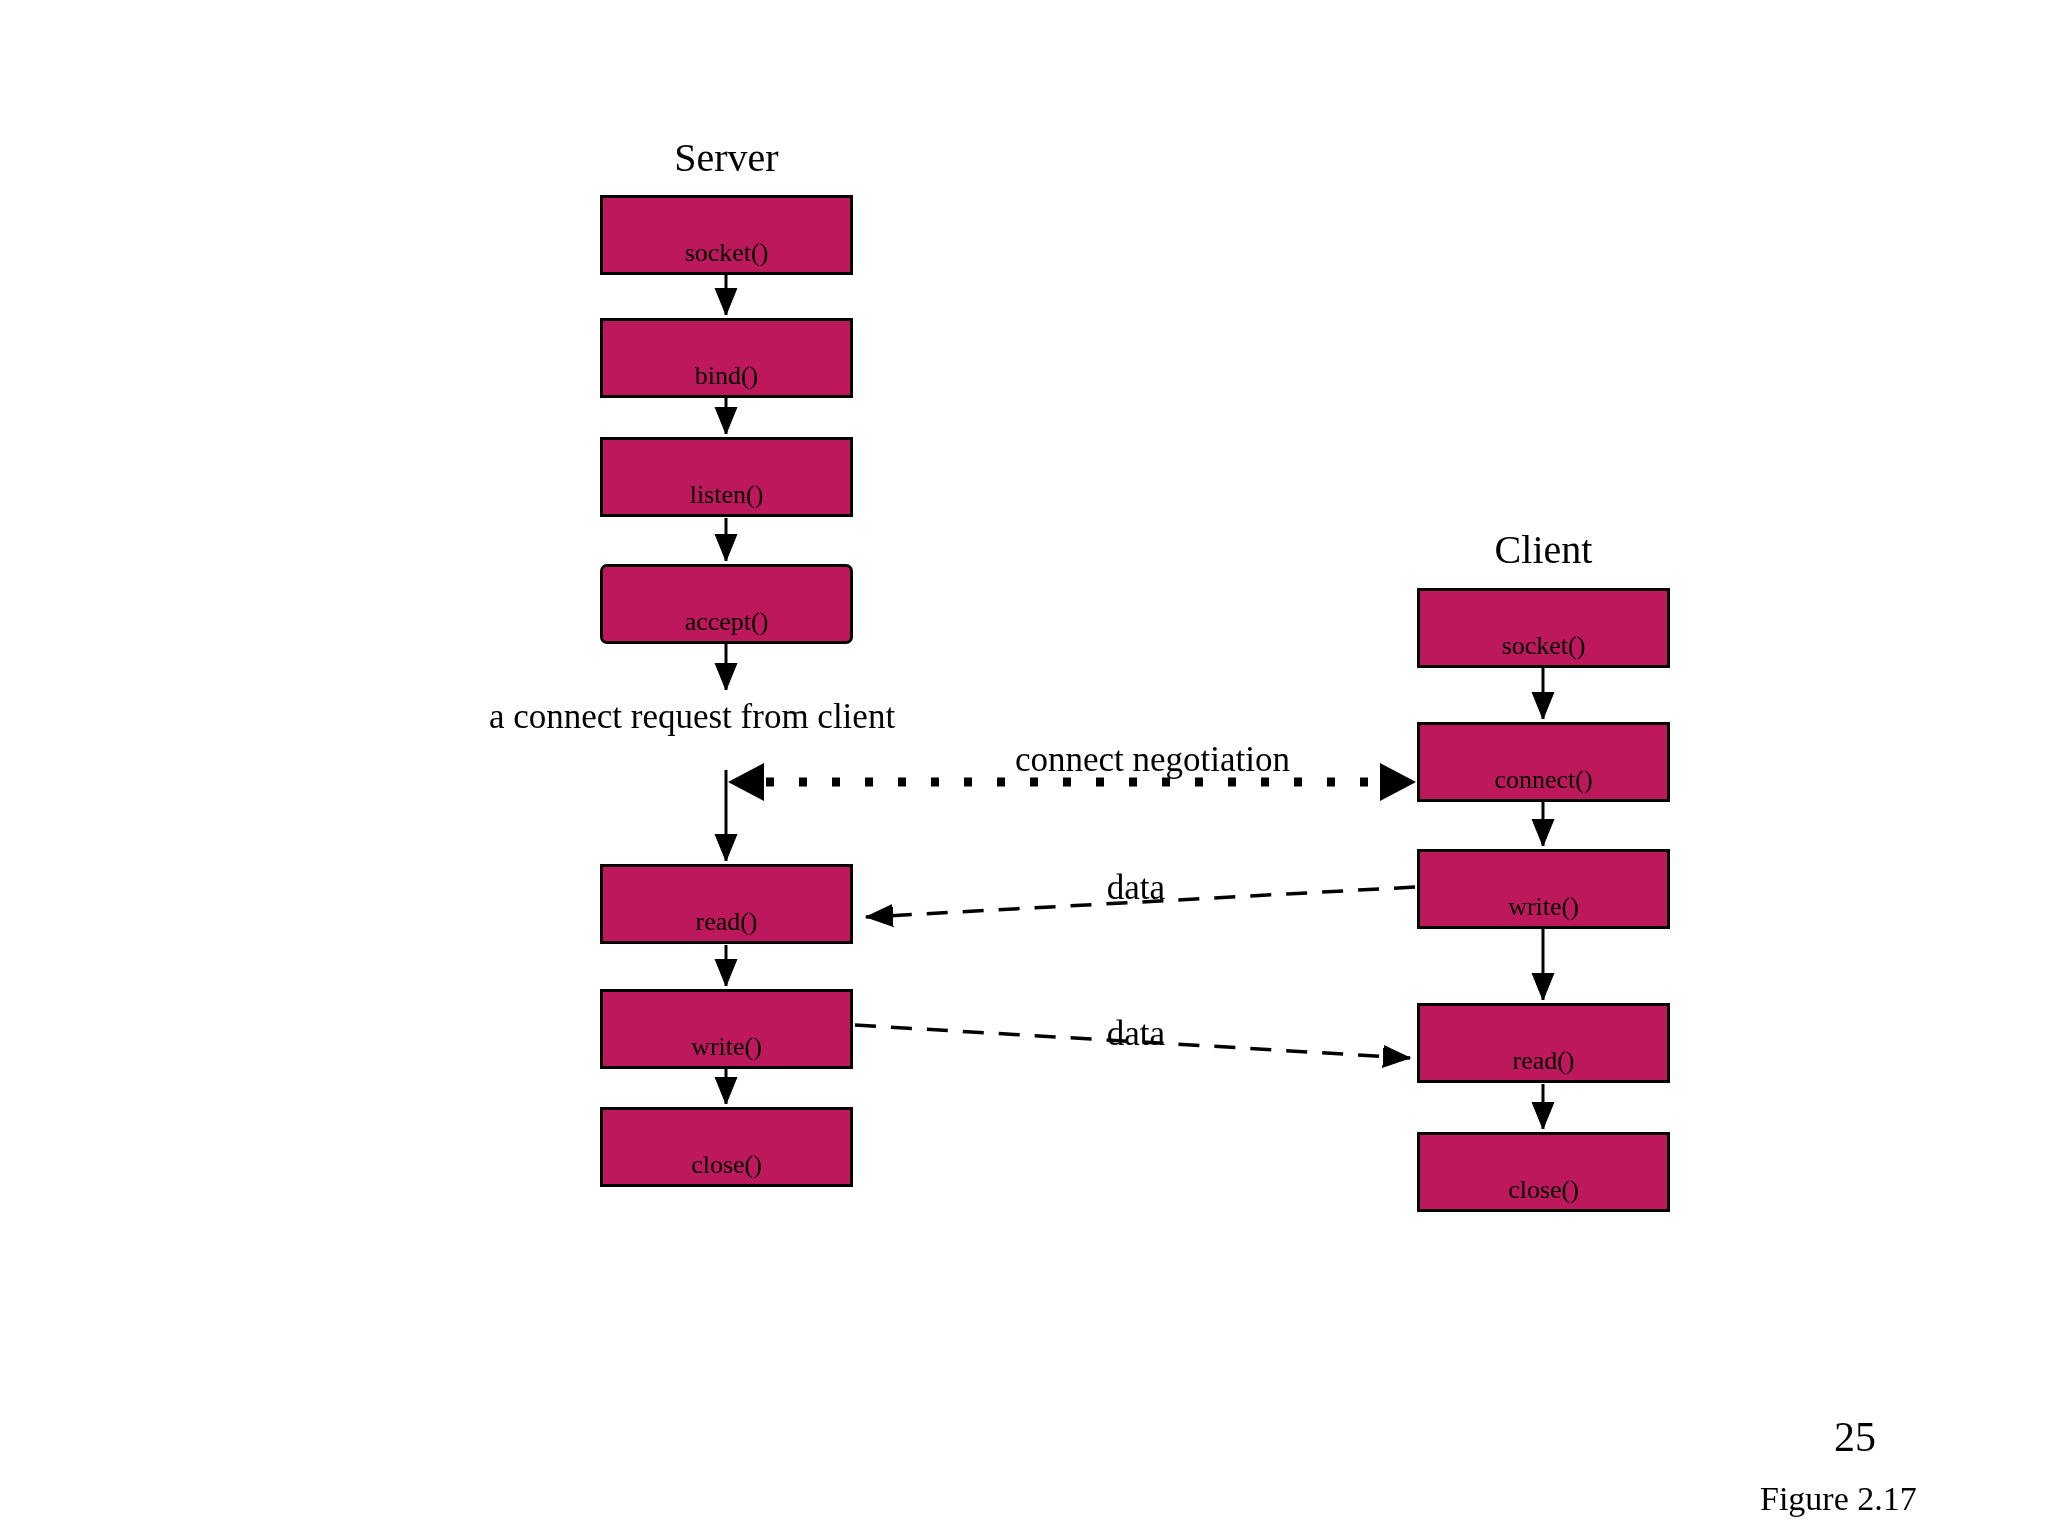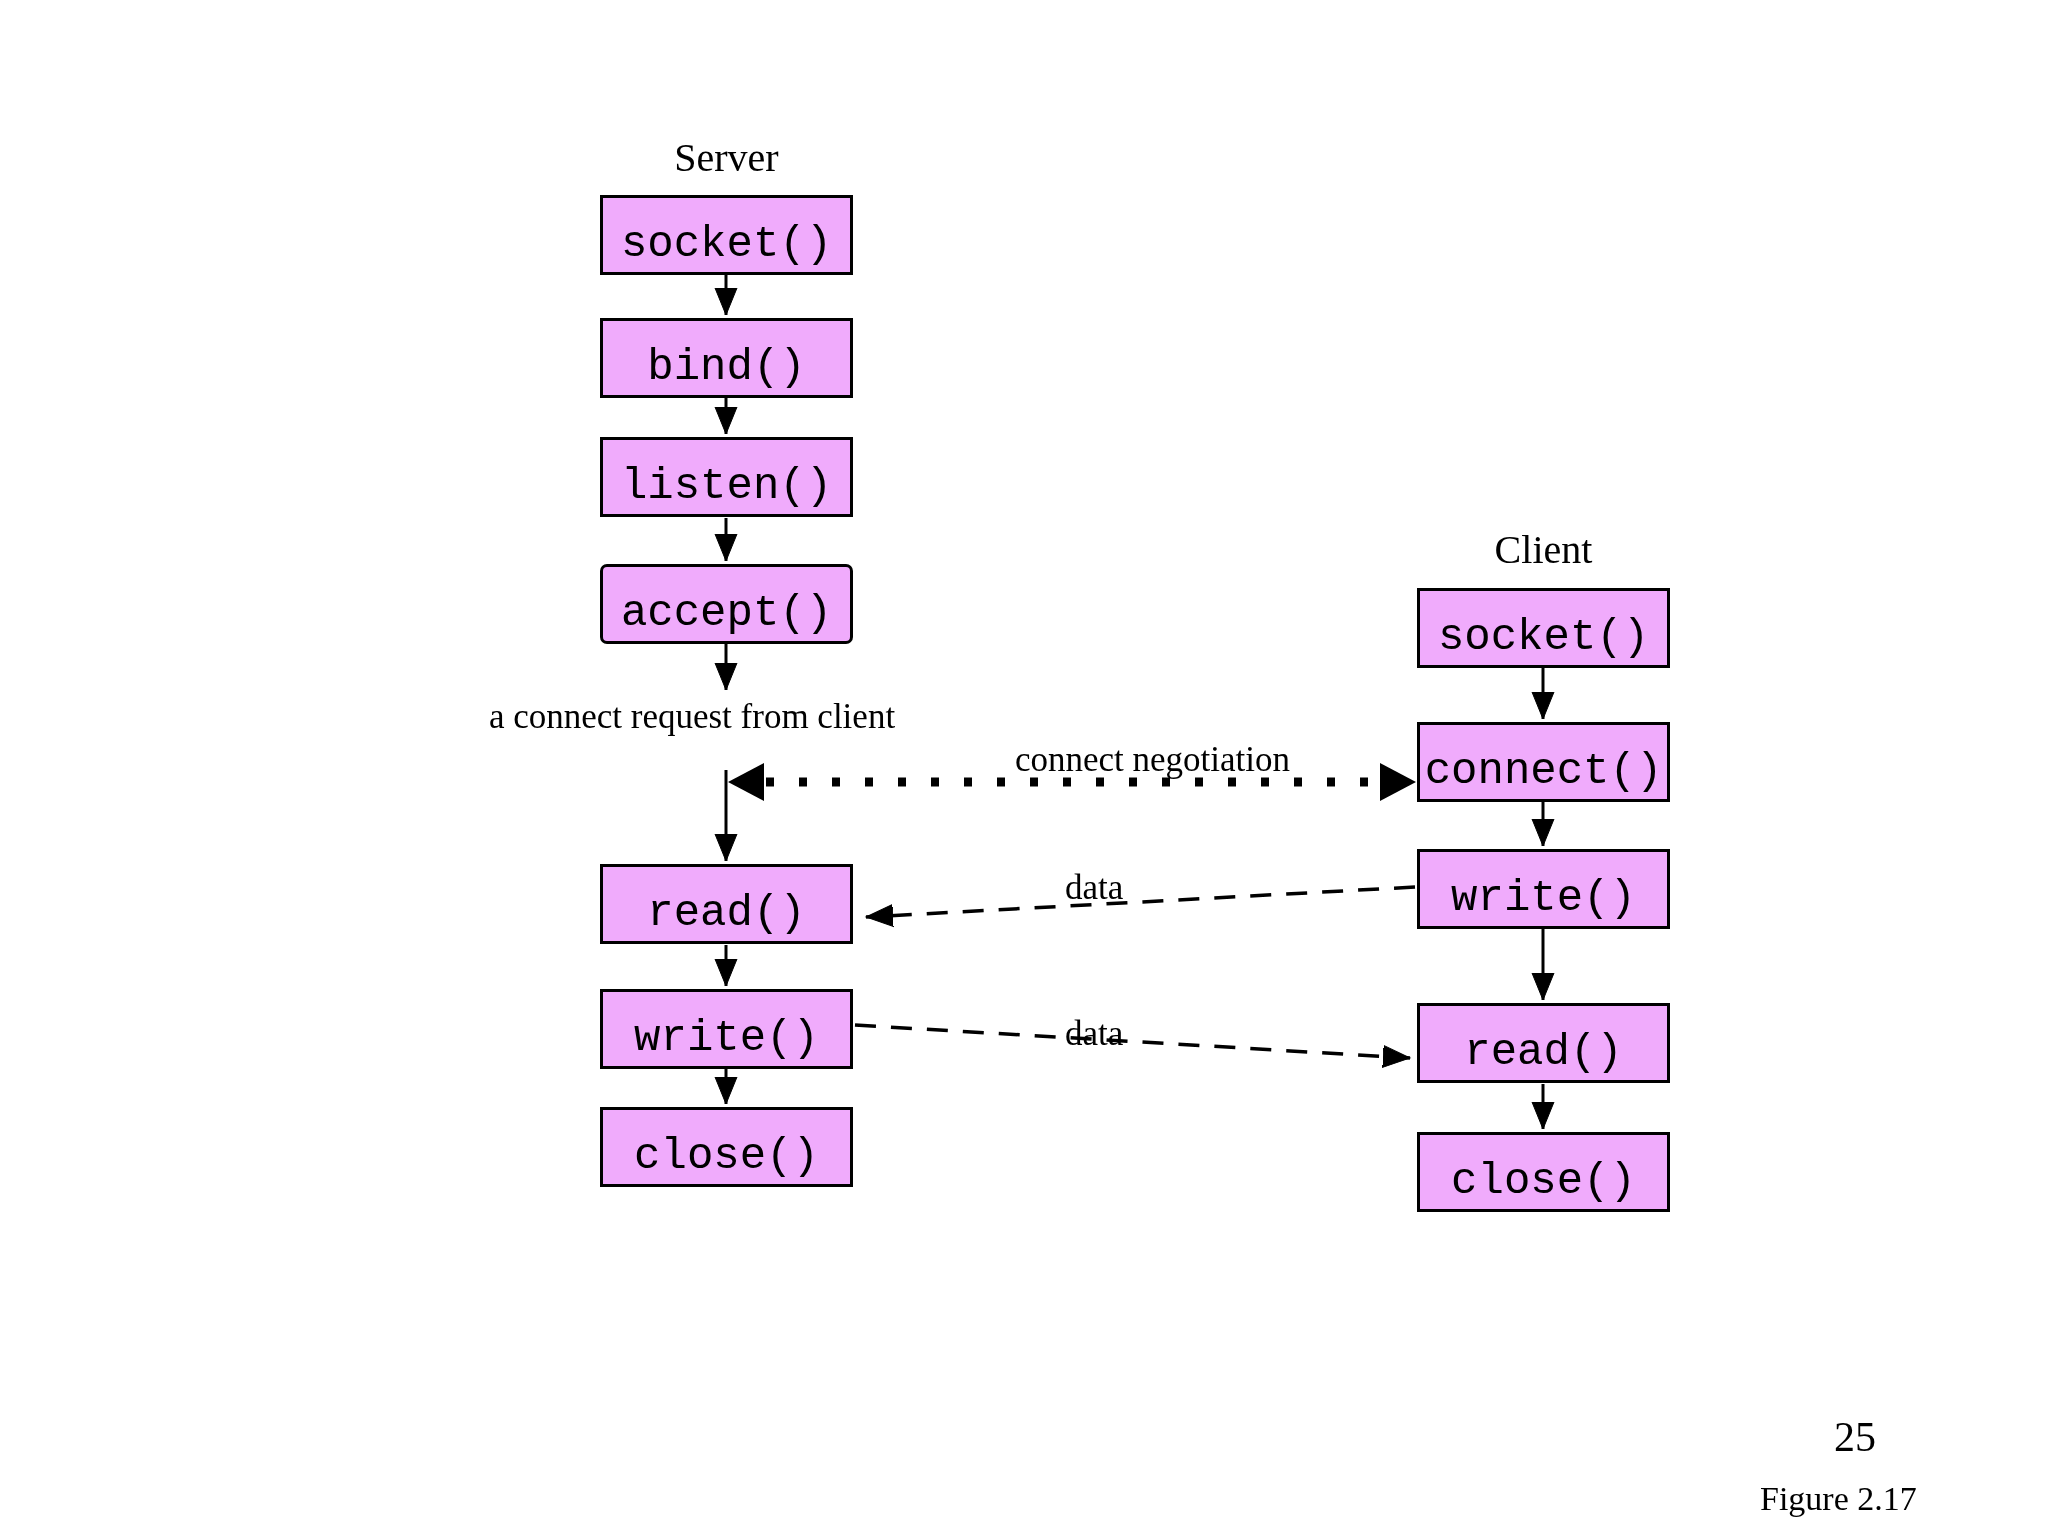--- a/index.html
+++ b/index.html
@@ -5,41 +5,41 @@
   html,body { margin:0; padding:0; background:#fff; }
   .page {
     position:relative; width:2048px; height:1536px;
     background:#ffffff; overflow:hidden;
     font-family:"Liberation Serif","DejaVu Serif",serif;
     color:#000;
   }
   .layer { position:absolute; left:0; top:0; width:2048px; height:1536px; }
   .box {
     position:absolute; width:253px; height:80px;
-    border:3px solid #000; background:#f0abfc;
+    border:3px solid #000; background:#be185d;
     box-sizing:border-box;
     display:flex; justify-content:center; align-items:flex-end;
     padding-bottom:6px;
-    font-family:Liberation Mono, monospace;
-    font-size:44px; line-height:1; white-space:pre;
+    font-family:Liberation Serif, serif;
+    font-size:26px; line-height:1; white-space:pre;
   }
   .col-label {
     position:absolute; width:253px; text-align:center;
     font-size:40px; line-height:1;
   }
   .note {
     position:absolute; left:460px; top:700px; width:464px;
     text-align:center; font-size:35px; line-height:34px;
   }
   .negotiation-label {
     position:absolute; left:1015px; top:742px;
     font-size:35px; line-height:1; white-space:nowrap;
   }
   .data-label {
-    position:absolute; left:1065px; width:100px; text-align:left;
+    position:absolute; left:1065px; width:100px; text-align:right;
     font-size:35px; line-height:1;
   }
   .title {
     position:absolute; left:326px; top:1286px; width:1700px;
     font-size:70px; letter-spacing:-2px; font-weight:bold; line-height:1;
     white-space:nowrap;
   }
   .page-number {
     position:absolute; left:1800px; top:1416px; width:110px;
     text-align:center; font-size:42px; line-height:1;

